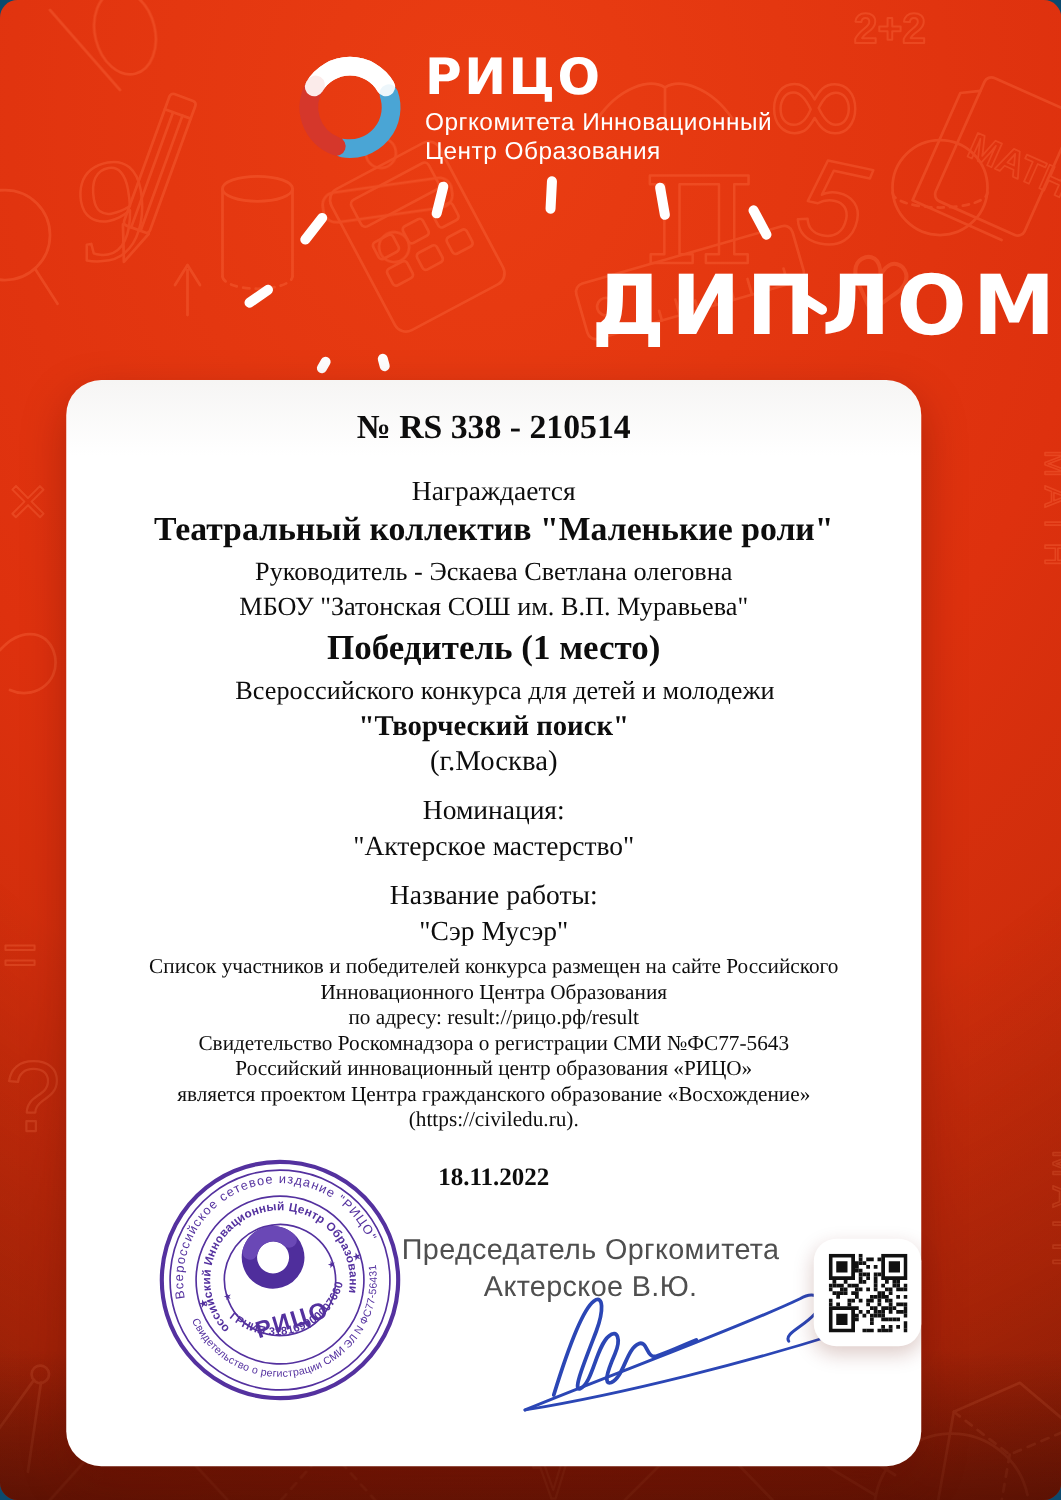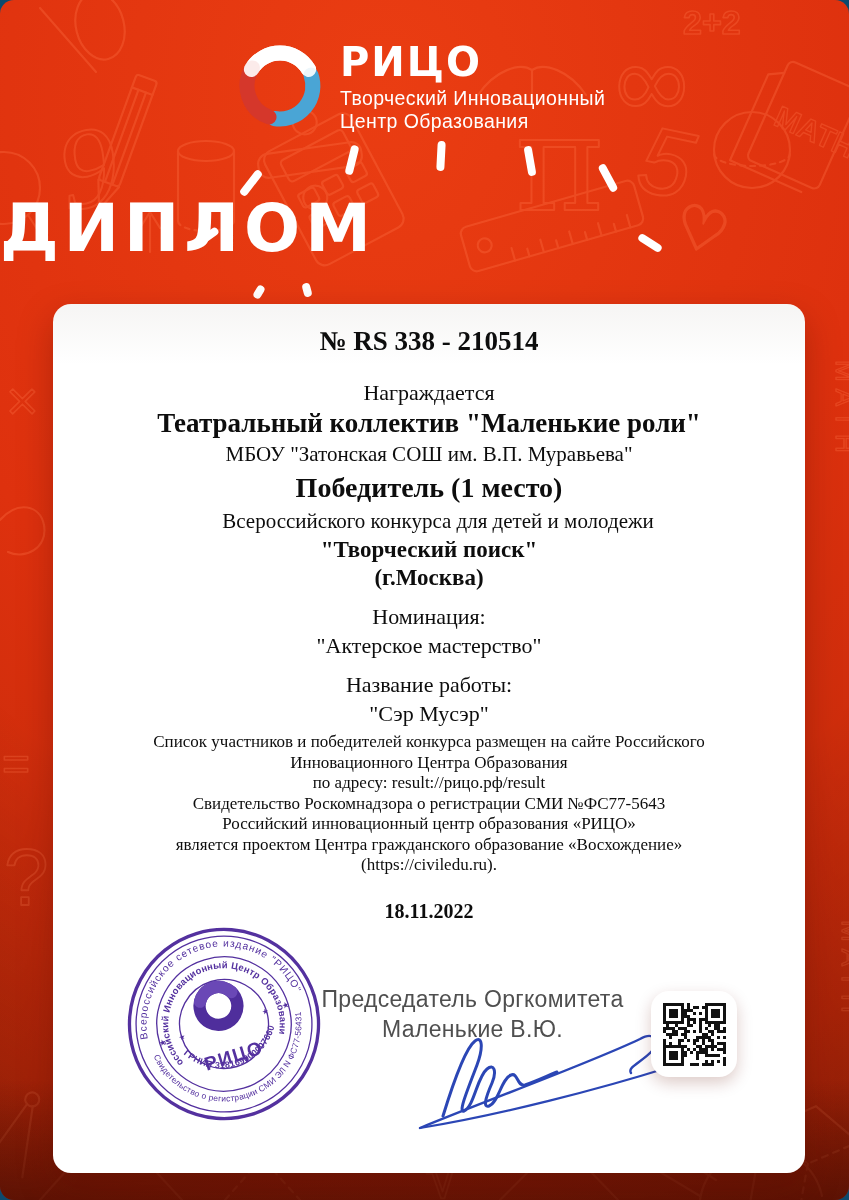--- a/index.html
+++ b/index.html
@@ -12,38 +12,38 @@
   .doodles{position:absolute;inset:0;z-index:0;}
 
   
   .logo-row{position:absolute;left:234px;top:40px;z-index:2;display:flex;}
   .swirl{width:92px;height:92px;}
   .logo-text{margin-left:14px;color:#fff;}
   .brand{font-family:"DejaVu Sans","Liberation Sans",sans-serif;font-size:40px;font-weight:800;letter-spacing:2px;line-height:44px;}
   .subtitle{font-size:19.5px;font-weight:500;line-height:23px;letter-spacing:.4px;margin-top:3px;}
 
   
-  .big-title{position:absolute;left:0;top:190px;width:849px;text-align:left;z-index:2;
+  .big-title{position:absolute;left:0;top:206px;width:849px;text-align:right;z-index:2;
     font-family:"DejaVu Sans","Liberation Sans",sans-serif;font-size:66px;font-weight:800;color:#fff;letter-spacing:5px;}
   .ray{position:absolute;width:8px;background:#fff;border-radius:6px;z-index:2;}
 
   
-  .card{position:absolute;left:53px;top:304px;width:752px;height:869px;background:#fff;border-radius:18px;z-index:3;
+  .card{position:absolute;left:53px;top:304px;width:684px;height:869px;background:#fff;border-radius:28px;z-index:3;
     box-shadow:0 14px 34px rgba(90,12,2,.35);text-align:center;color:#0d0d0d;
     font-family:"Liberation Serif","DejaVu Serif",serif;
     background:linear-gradient(180deg,#f6f5f4 0%,#ffffff 7%);}
   .cert-number{padding-top:22px;font-size:27px;font-weight:700;}
   .intro{margin-top:23px;font-size:22px;}
   .recipient{margin-top:2px;font-size:27px;font-weight:700;}
   .leader{margin-top:6px;font-size:21px;}
   .school{margin-top:3px;font-size:21px;}
   .result{margin-top:5px;font-size:28px;font-weight:700;}
   .contest{margin-top:5px;font-size:21px;padding-left:18px;}
   .contest-name{margin-top:3px;font-size:23px;font-weight:700;}
-  .city{margin-top:2px;font-size:23px;font-weight:700;}
+  .city{margin-top:2px;font-size:23px;font-weight:400;}
   .label{margin-top:13px;font-size:22px;}
   .value{margin-top:3px;font-size:22px;}
   .note{margin-top:5px;font-size:17px;line-height:20.5px;}
   .note2{font-size:17px;line-height:20.5px;}
   .date{margin-top:24px;font-size:20px;font-weight:700;}
 
   
   .stamp{position:absolute;left:120px;top:920px;width:208px;height:208px;z-index:4;transform:rotate(-17deg);}
   
   .signoff{position:absolute;top:984px;left:300px;width:345px;text-align:center;z-index:4;
@@ -174,41 +174,42 @@
 
     <div class="logo-row">
       <svg class="swirl" viewBox="-46 -46 92 92">
         <path d="M -28.6 -16.5 A 33 33 0 0 1 28.6 -16.5" fill="none" stroke="#ffffff" stroke-width="15" stroke-linecap="round"></path>
         <path d="M 31 -11 A 33 33 0 0 1 -5.7 32.5" fill="none" stroke="#4aa5d5" stroke-width="15" stroke-linecap="round"></path>
         <path d="M -11 31 A 33 33 0 0 1 -27.6 -18.1" fill="none" stroke="#d5372b" stroke-width="15" stroke-linecap="round"></path>
         <path d="M -28.6 -16.5 A 33 33 0 0 1 28.6 -16.5" fill="none" stroke="#ffffff" stroke-width="15" stroke-linecap="round" opacity=".9"></path>
       </svg>
       <div class="logo-text">
         <div class="brand">РИЦО</div>
-        <div class="subtitle">Творческий Инновационный</div>
+        <div class="subtitle">Оргкомитета Инновационный</div>
         <div class="subtitle" style="margin-top:0;">Центр Образования</div>
       </div>
     </div>
 
     <div class="ray" style="left:203px;top:224px;height:26px;transform:rotate(55deg);"></div>
     <div class="ray" style="left:247px;top:168px;height:30px;transform:rotate(38deg);"></div>
     <div class="ray" style="left:348px;top:145px;height:30px;transform:rotate(14deg);"></div>
     <div class="ray" style="left:437px;top:141px;height:30px;transform:rotate(3deg);"></div>
     <div class="ray" style="left:526px;top:146px;height:30px;transform:rotate(-10deg);"></div>
     <div class="ray" style="left:604px;top:163px;height:30px;transform:rotate(-28deg);"></div>
     <div class="ray" style="left:646px;top:230px;height:26px;transform:rotate(-58deg);"></div>
     <div class="ray" style="left:255px;top:285px;height:14px;transform:rotate(30deg);"></div>
     <div class="ray" style="left:303px;top:283px;height:14px;transform:rotate(-15deg);"></div>
 
     <div class="big-title">ДИПЛОМ</div>
 
     <div class="card">
       <div class="cert-number">№ RS 338 - 210514</div>
       <div class="intro">Награждается</div>
       <div class="recipient">Театральный коллектив "Маленькие роли"</div>
+      <div class="leader">Руководитель - Эскаева Светлана олеговна</div>
       <div class="school">МБОУ "Затонская СОШ им. В.П. Муравьева"</div>
       <div class="result">Победитель (1 место)</div>
       <div class="contest">Всероссийского конкурса для детей и молодежи</div>
       <div class="contest-name">"Творческий поиск"</div>
       <div class="city">(г.Москва)</div>
       <div class="label">Номинация:</div>
       <div class="value">"Актерское мастерство"</div>
       <div class="label">Название работы:</div>
       <div class="value">"Сэр Мусэр"</div>
       <div class="note">
@@ -248,21 +249,21 @@
         <text x="60" y="113" font-size="8">★</text>
         <text x="152" y="113" font-size="8">★</text>
         <text x="110" y="152" font-size="20" font-weight="bold" letter-spacing="1.5" text-anchor="middle">РИЦО</text>
       </g>
       <circle cx="110" cy="90" r="20" fill="none" stroke="#4f2e9c" stroke-width="13"></circle>
       <path d="M 92.7 80 A 20 20 0 0 1 127.3 80" fill="none" stroke="#6a48b6" stroke-width="13" stroke-linecap="round"></path>
     </svg>
 
     <div class="signoff">
       <div>Председатель Оргкомитета</div>
-      <div>Маленькие В.Ю.</div>
+      <div>Актерское В.Ю.</div>
     </div>
 
     <svg class="signature" width="320" height="135" viewBox="0 0 320 135">
       <g stroke="#2b46b5" fill="none" stroke-linecap="round">
         <path stroke-width="2.4" d="M 55 113 C 120 86 225 48 275 24 C 289 16 296 26 287 36 C 277 47 262 52 266 58"></path>
         <path stroke-width="2.2" d="M 55 113 C 135 100 235 74 305 52"></path>
         <path stroke-width="3" d="M 78 101 C 90 62 102 32 110 26 C 118 20 118 34 112 50 C 102 76 93 98 99 96 C 109 92 112 62 122 54 C 129 48 132 56 127 68 C 120 84 118 93 124 91 C 134 87 136 64 146 60 C 153 57 152 72 160 70 C 172 66 182 61 192 57"></path>
       </g>
     </svg>
 

